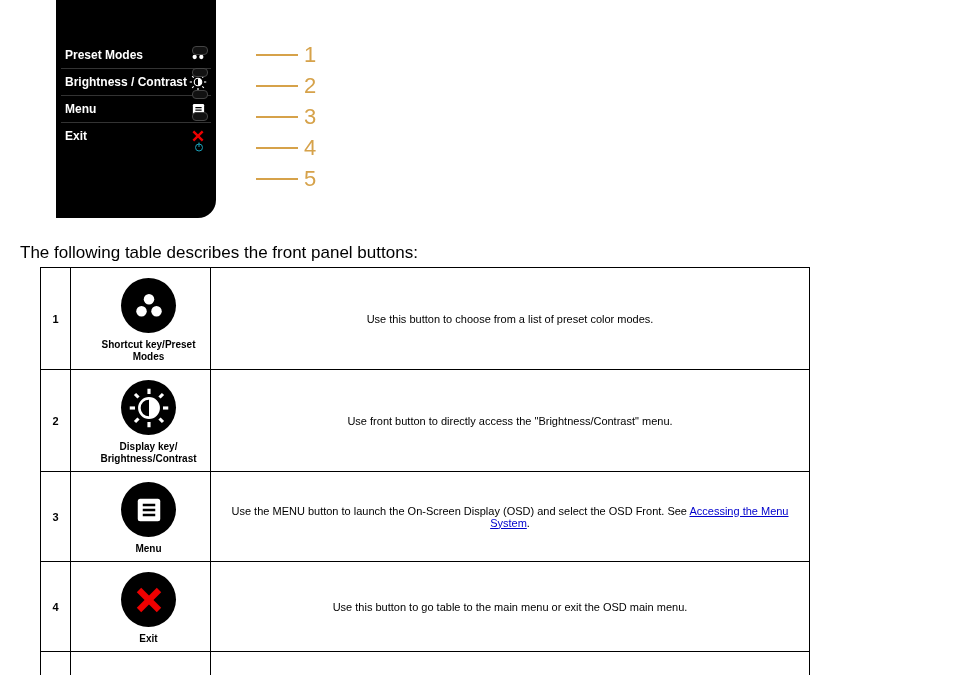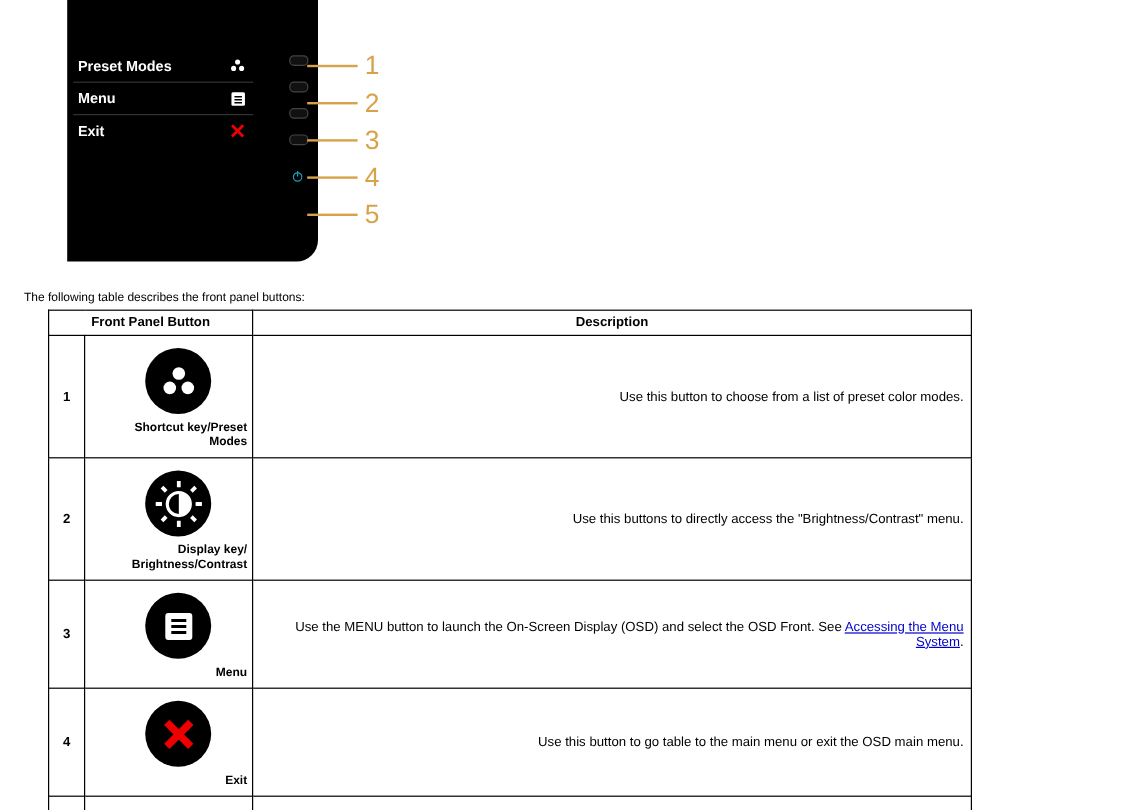--- a/index.html
+++ b/index.html
@@ -14,21 +14,21 @@
   }
   .diagram-area {
     padding: 0 0 20px 56px;
     position: relative;
     height: 235px;
   }
   .monitor-corner {
     position: absolute;
     left: 56px;
     top: 0;
-    width: 209px;
+    width: 160px;
     height: 218px;
     background: #000;
     border-radius: 0 0 18px 0;
   }
   .osd-menu {
     position: absolute;
     left: 5px;
     top: 42px;
     width: 150px;
   }
@@ -95,21 +95,21 @@
     background: #d6a24a;
   }
   .callout-num {
     color: #d6a24a;
     font-size: 22px;
     font-family: Arial, sans-serif;
     line-height: 22px;
   }
   .intro-text {
     padding: 8px 0 4px 20px;
-    font-size: 10px;
+    font-size: 17px;
   }
   table.fp {
     border-collapse: collapse;
     margin-left: 40px;
     width: 770px;
   }
   table.fp th, table.fp td {
     border: 1px solid #000;
     font-size: 11px;
     vertical-align: middle;
@@ -119,26 +119,26 @@
     padding: 4px 6px;
     text-align: center;
   }
   table.fp td.num {
     width: 30px;
     text-align: center;
     font-weight: bold;
   }
   table.fp td.btn-cell {
     width: 140px;
-    text-align: right;
+    text-align: center;
     padding: 10px 4px 6px 20px;
   }
   table.fp td.desc {
     padding: 6px 6px;
-    text-align: right;
+    text-align: center;
   }
   .btn-icon {
     width: 55px;
     height: 55px;
     border-radius: 50%;
     background: #000;
     margin: 0 auto 6px auto;
     display: flex;
     align-items: center;
     justify-content: center;
@@ -163,20 +163,39 @@
         <span>Preset Modes</span>
         <span class="mini-icon">
           <svg width="16" height="16" viewBox="0 0 24 24">
               <circle cx="12" cy="7" r="3.2" fill="#fff"></circle>
               <circle cx="7" cy="15" r="3.2" fill="#fff"></circle>
               <circle cx="17" cy="15" r="3.2" fill="#fff"></circle>
             </svg>
         </span>
       </div>
       <div class="osd-row">
+        <span>Brightness / Contrast</span>
+        <span class="mini-icon">
+          <svg width="18" height="18" viewBox="0 0 24 24">
+              <circle cx="12" cy="12" r="5" fill="none" stroke="#fff" stroke-width="1.5"></circle>
+              <path d="M12 7 A5 5 0 0 1 12 17 Z" fill="#fff"></path>
+              <g stroke="#fff" stroke-width="1.5">
+                <line x1="12" y1="1" x2="12" y2="4"></line>
+                <line x1="12" y1="20" x2="12" y2="23"></line>
+                <line x1="1" y1="12" x2="4" y2="12"></line>
+                <line x1="20" y1="12" x2="23" y2="12"></line>
+                <line x1="4.2" y1="4.2" x2="6.3" y2="6.3"></line>
+                <line x1="17.7" y1="17.7" x2="19.8" y2="19.8"></line>
+                <line x1="4.2" y1="19.8" x2="6.3" y2="17.7"></line>
+                <line x1="17.7" y1="6.3" x2="19.8" y2="4.2"></line>
+              </g>
+            </svg>
+        </span>
+      </div>
+      <div class="osd-row">
         <span>Menu</span>
         <span class="mini-icon">
           <svg width="15" height="15" viewBox="0 0 24 24">
               <rect x="3" y="3" width="18" height="18" rx="2" fill="#fff"></rect>
               <line x1="7" y1="9" x2="17" y2="9" stroke="#000" stroke-width="2"></line>
               <line x1="7" y1="13" x2="17" y2="13" stroke="#000" stroke-width="2"></line>
               <line x1="7" y1="17" x2="17" y2="17" stroke="#000" stroke-width="2"></line>
             </svg>
         </span>
       </div>
@@ -224,24 +243,20 @@
         <div class="callout-line"></div>
         <div class="callout-num">5</div>
       </div>
   </div>
 </div>
 
 <div class="intro-text">The following table describes the front panel buttons:</div>
 
 <table class="fp">
   <tbody>
-      <tr>
-    <th colspan="2">Front Panel Button</th>
-    <th>Description</th>
-  </tr>
   <tr>
     <td class="num">1</td>
     <td class="btn-cell">
       <div class="btn-icon">
         <svg width="36" height="36" viewBox="0 0 24 24">
               <circle cx="12" cy="7.5" r="3.5" fill="#fff"></circle>
               <circle cx="7" cy="15.5" r="3.5" fill="#fff"></circle>
               <circle cx="17" cy="15.5" r="3.5" fill="#fff"></circle>
             </svg>
       </div>
@@ -263,21 +278,21 @@
                 <line x1="20" y1="12" x2="23" y2="12"></line>
                 <line x1="4" y1="4" x2="6" y2="6"></line>
                 <line x1="18" y1="18" x2="20" y2="20"></line>
                 <line x1="4" y1="20" x2="6" y2="18"></line>
                 <line x1="18" y1="6" x2="20" y2="4"></line>
               </g>
             </svg>
       </div>
       <div class="btn-label">Display key/ Brightness/Contrast</div>
     </td>
-    <td class="desc">Use this buttons to directly access the "Brightness/Contrast" menu.</td>
+    <td class="desc">Use front button to directly access the "Brightness/Contrast" menu.</td>
   </tr>
   <tr>
     <td class="num">3</td>
     <td class="btn-cell">
       <div class="btn-icon">
         <svg width="30" height="30" viewBox="0 0 24 24">
               <rect x="3" y="3" width="18" height="18" rx="2" fill="#fff"></rect>
               <line x1="7" y1="8" x2="17" y2="8" stroke="#000" stroke-width="2"></line>
               <line x1="7" y1="12" x2="17" y2="12" stroke="#000" stroke-width="2"></line>
               <line x1="7" y1="16" x2="17" y2="16" stroke="#000" stroke-width="2"></line>

